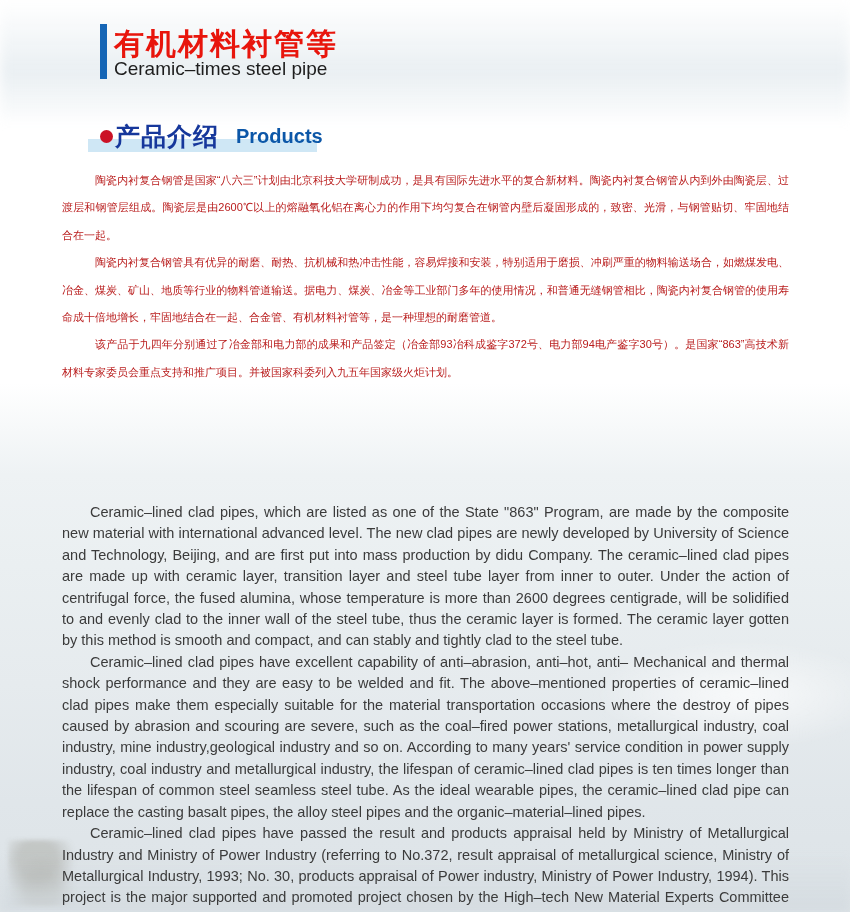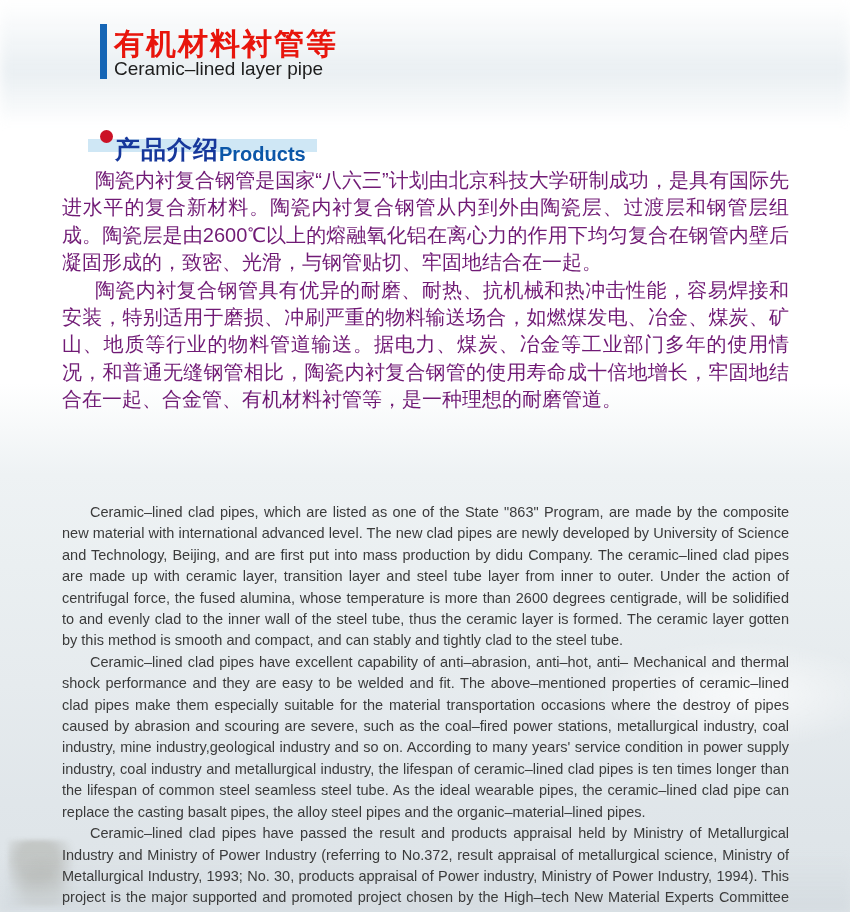--- a/index.html
+++ b/index.html
@@ -68,40 +68,41 @@
     position: absolute; left: 88px; top: 139px;
     width: 229px; height: 13px;
     background: #cfe7f5;
   }
   .section-dot {
     position: absolute; left: 100px; top: 130px;
     width: 13px; height: 13px; border-radius: 50%;
     background: #cb1226;
   }
   .section-row {
-    position: absolute; left: 115px; top: 133px;
-    display: flex; align-items: flex-end;
+    position: absolute; left: 115px; top: 120px;
+    display: flex; align-items: center;
     white-space: nowrap;
   }
   .section-title-cn {
     font-size: 25px; font-weight: bold;
     letter-spacing: 1px;
     color: #16379b;
   }
   .section-title-en {
+    margin-left: 17px;
     font-size: 20px; font-weight: bold;
     color: #0c57a8;
   }
 
   
   .cn-block {
     position: absolute; left: 62px; top: 167px;
     width: 727px;
-    font-size: 20px; line-height: 27.4px;
-    color: #701a75;
+    font-size: 11px; line-height: 27.4px;
+    color: #b91c1c;
     text-align: justify;
   }
   .cn-block p { margin: 0; text-indent: 33px; }
 
   .en-block {
     position: absolute; left: 62px; top: 502px;
     width: 727px;
     font-size: 14.5px; line-height: 21.4px;
     color: #3b3b3b;
     text-align: justify;
@@ -112,34 +113,35 @@
 <body>
 
 <div class="wm wm-band"></div>
 <div class="wm wm-cylinder"></div>
 <div class="wm wm-machine"></div>
 <div class="wm wm-bottom"></div>
 
 <div class="doc-header">
   <div class="accent-bar"></div>
   <div class="title-cn">有机材料衬管等</div>
-  <div class="title-en">Ceramic–lined layer pipe</div>
+  <div class="title-en">Ceramic–times steel pipe</div>
 </div>
 
 <div class="section-header">
   <div class="section-underline"></div>
   <div class="section-dot"></div>
   <div class="section-row">
     <span class="section-title-cn">产品介绍</span>
     <span class="section-title-en">Products</span>
   </div>
 </div>
 
 <div class="cn-block">
   <p>陶瓷内衬复合钢管是国家“八六三”计划由北京科技大学研制成功，是具有国际先进水平的复合新材料。陶瓷内衬复合钢管从内到外由陶瓷层、过渡层和钢管层组成。陶瓷层是由2600℃以上的熔融氧化铝在离心力的作用下均匀复合在钢管内壁后凝固形成的，致密、光滑，与钢管贴切、牢固地结合在一起。</p>
   <p>陶瓷内衬复合钢管具有优异的耐磨、耐热、抗机械和热冲击性能，容易焊接和安装，特别适用于磨损、冲刷严重的物料输送场合，如燃煤发电、冶金、煤炭、矿山、地质等行业的物料管道输送。据电力、煤炭、冶金等工业部门多年的使用情况，和普通无缝钢管相比，陶瓷内衬复合钢管的使用寿命成十倍地增长，牢固地结合在一起、合金管、有机材料衬管等，是一种理想的耐磨管道。</p>
+  <p>该产品于九四年分别通过了冶金部和电力部的成果和产品签定（冶金部93冶科成鉴字372号、电力部94电产鉴字30号）。是国家“863”高技术新材料专家委员会重点支持和推广项目。并被国家科委列入九五年国家级火炬计划。</p>
 </div>
 
 <div class="en-block">
   <p>Ceramic–lined clad pipes, which are listed as one of the State "863" Program, are made by the composite new material with international advanced level. The new clad pipes are newly developed by University of Science and Technology, Beijing, and are first put into mass production by didu Company. The ceramic–lined clad pipes are made up with ceramic layer, transition layer and steel tube layer from inner to outer. Under the action of centrifugal force, the fused alumina, whose temperature is more than 2600 degrees centigrade, will be solidified to and evenly clad to the inner wall of the steel tube, thus the ceramic layer is formed. The ceramic layer gotten by this method is smooth and compact, and can stably and tightly clad to the steel tube.</p>
   <p>Ceramic–lined clad pipes have excellent capability of anti–abrasion, anti–hot, anti– Mechanical and thermal shock performance and they are easy to be welded and fit. The above–mentioned properties of ceramic–lined clad pipes make them especially suitable for the material transportation occasions where the destroy of pipes caused by abrasion and scouring are severe, such as the coal–fired power stations, metallurgical industry, coal industry, mine industry,geological industry and so on. According to many years' service condition in power supply industry, coal industry and metallurgical industry, the lifespan of ceramic–lined clad pipes is ten times longer than the lifespan of common steel seamless steel tube. As the ideal wearable pipes, the ceramic–lined clad pipe can replace the casting basalt pipes, the alloy steel pipes and the organic–material–lined pipes.</p>
   <p>Ceramic–lined clad pipes have passed the result and products appraisal held by Ministry of Metallurgical Industry and Ministry of Power Industry (referring to No.372, result appraisal of metallurgical science, Ministry of Metallurgical Industry, 1993; No. 30, products appraisal of Power industry, Ministry of Power Industry, 1994). This project is the major supported and promoted project chosen by the High–tech New Material Experts Committee of the State "863" Program, and it was also listed as the National Torch Program Items in 1995 by SSTCC (the State Science and Technology Committee of China).</p>
 </div>
 
 </body></html>

